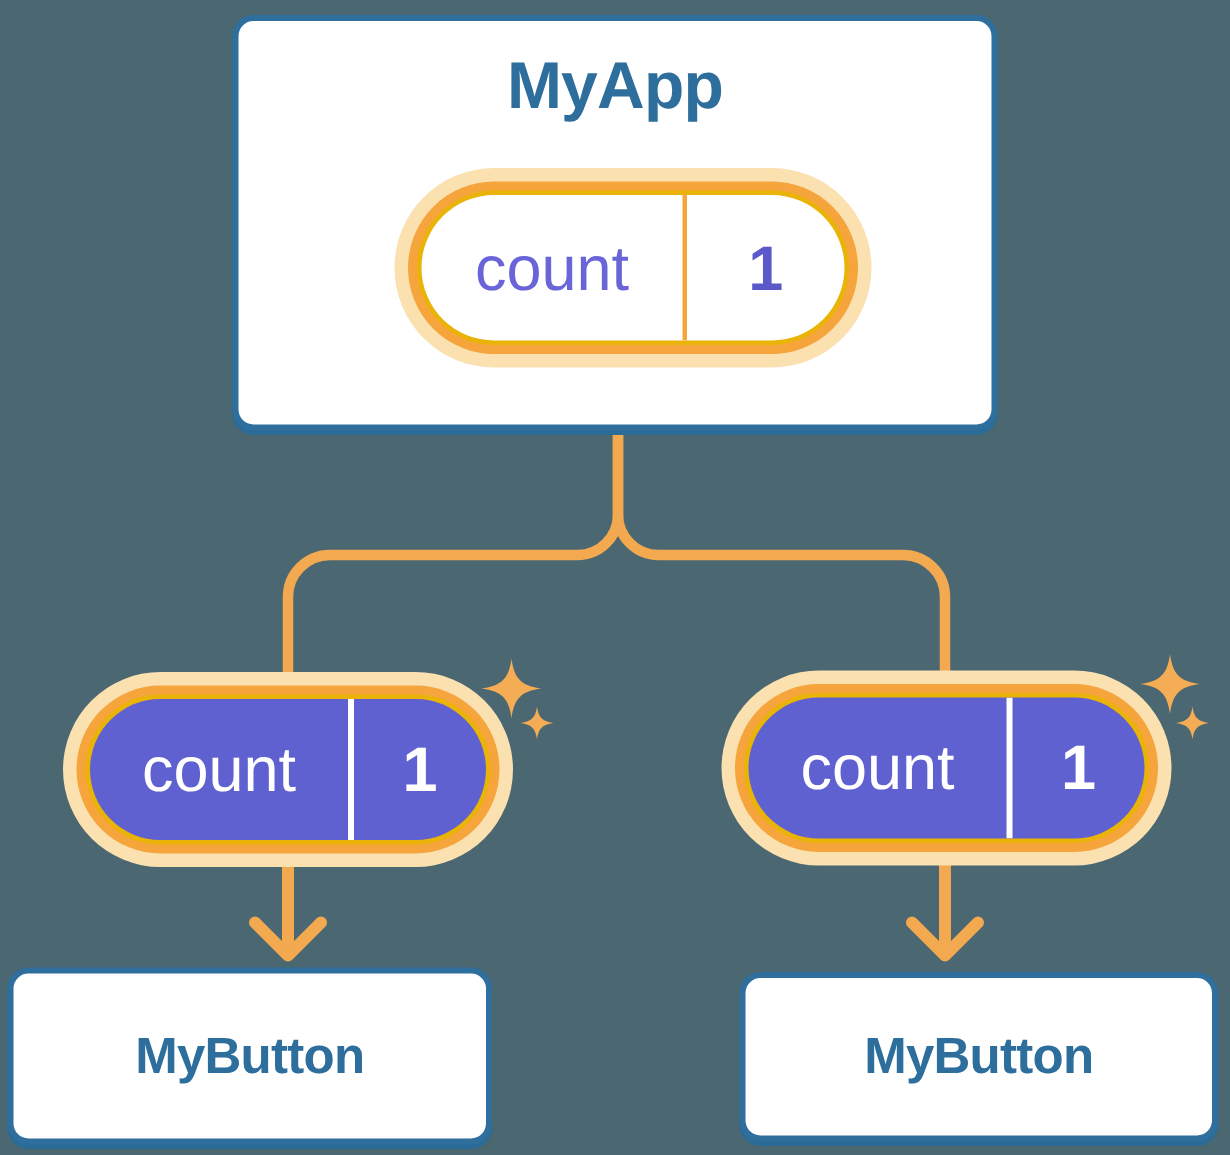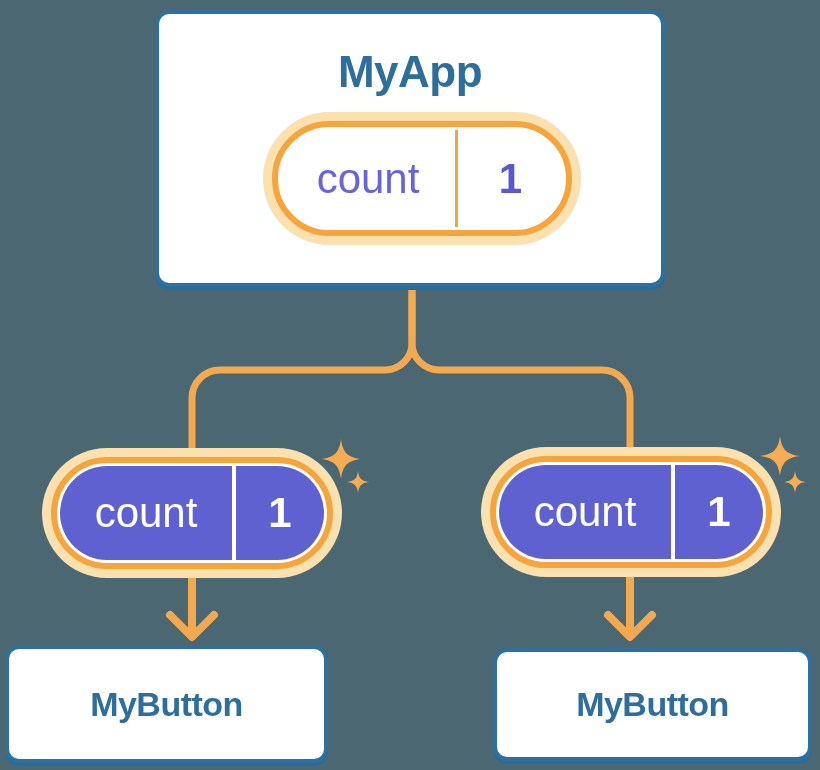--- a/index.html
+++ b/index.html
@@ -27,36 +27,36 @@
     box-shadow: 0 3px 0 0 #2B6B97;
     box-sizing: border-box;
   }
   .card-title {
     color: #2D6E9C;
     font-weight: 600;
     letter-spacing: -0.5px;
     text-align: center;
   }
   .root-card { left: 155px; top: 10px; width: 510px; height: 277px; }
-  .root-card .card-title { margin-top: 33px; font-size: 44px; }
+  .root-card .card-title { margin-top: 19px; font-size: 44px; }
   .child-card { display: flex; align-items: center; justify-content: center; }
   .child-card .card-title { font-size: 34px; }
   .child-card.left  { left: 5px;   top: 645px; width: 323px; height: 118px; }
   .child-card.right { left: 493px; top: 648px; width: 319px; height: 113px; }
   
   .pill {
     position: absolute;
     background: #FBE0B0;            
     border-radius: 999px;
     padding: 9px;
     box-sizing: border-box;
   }
   .pill-frame {
     width: 100%; height: 100%;
-    background: #ffffff;
+    background: #eab308;
     border: 6px solid #F5A53B;
     border-radius: 999px;
     padding: 3px;
     box-sizing: border-box;
   }
   .pill-body {
     width: 100%; height: 100%;
     border-radius: 999px;
     display: flex;
     align-items: stretch;

